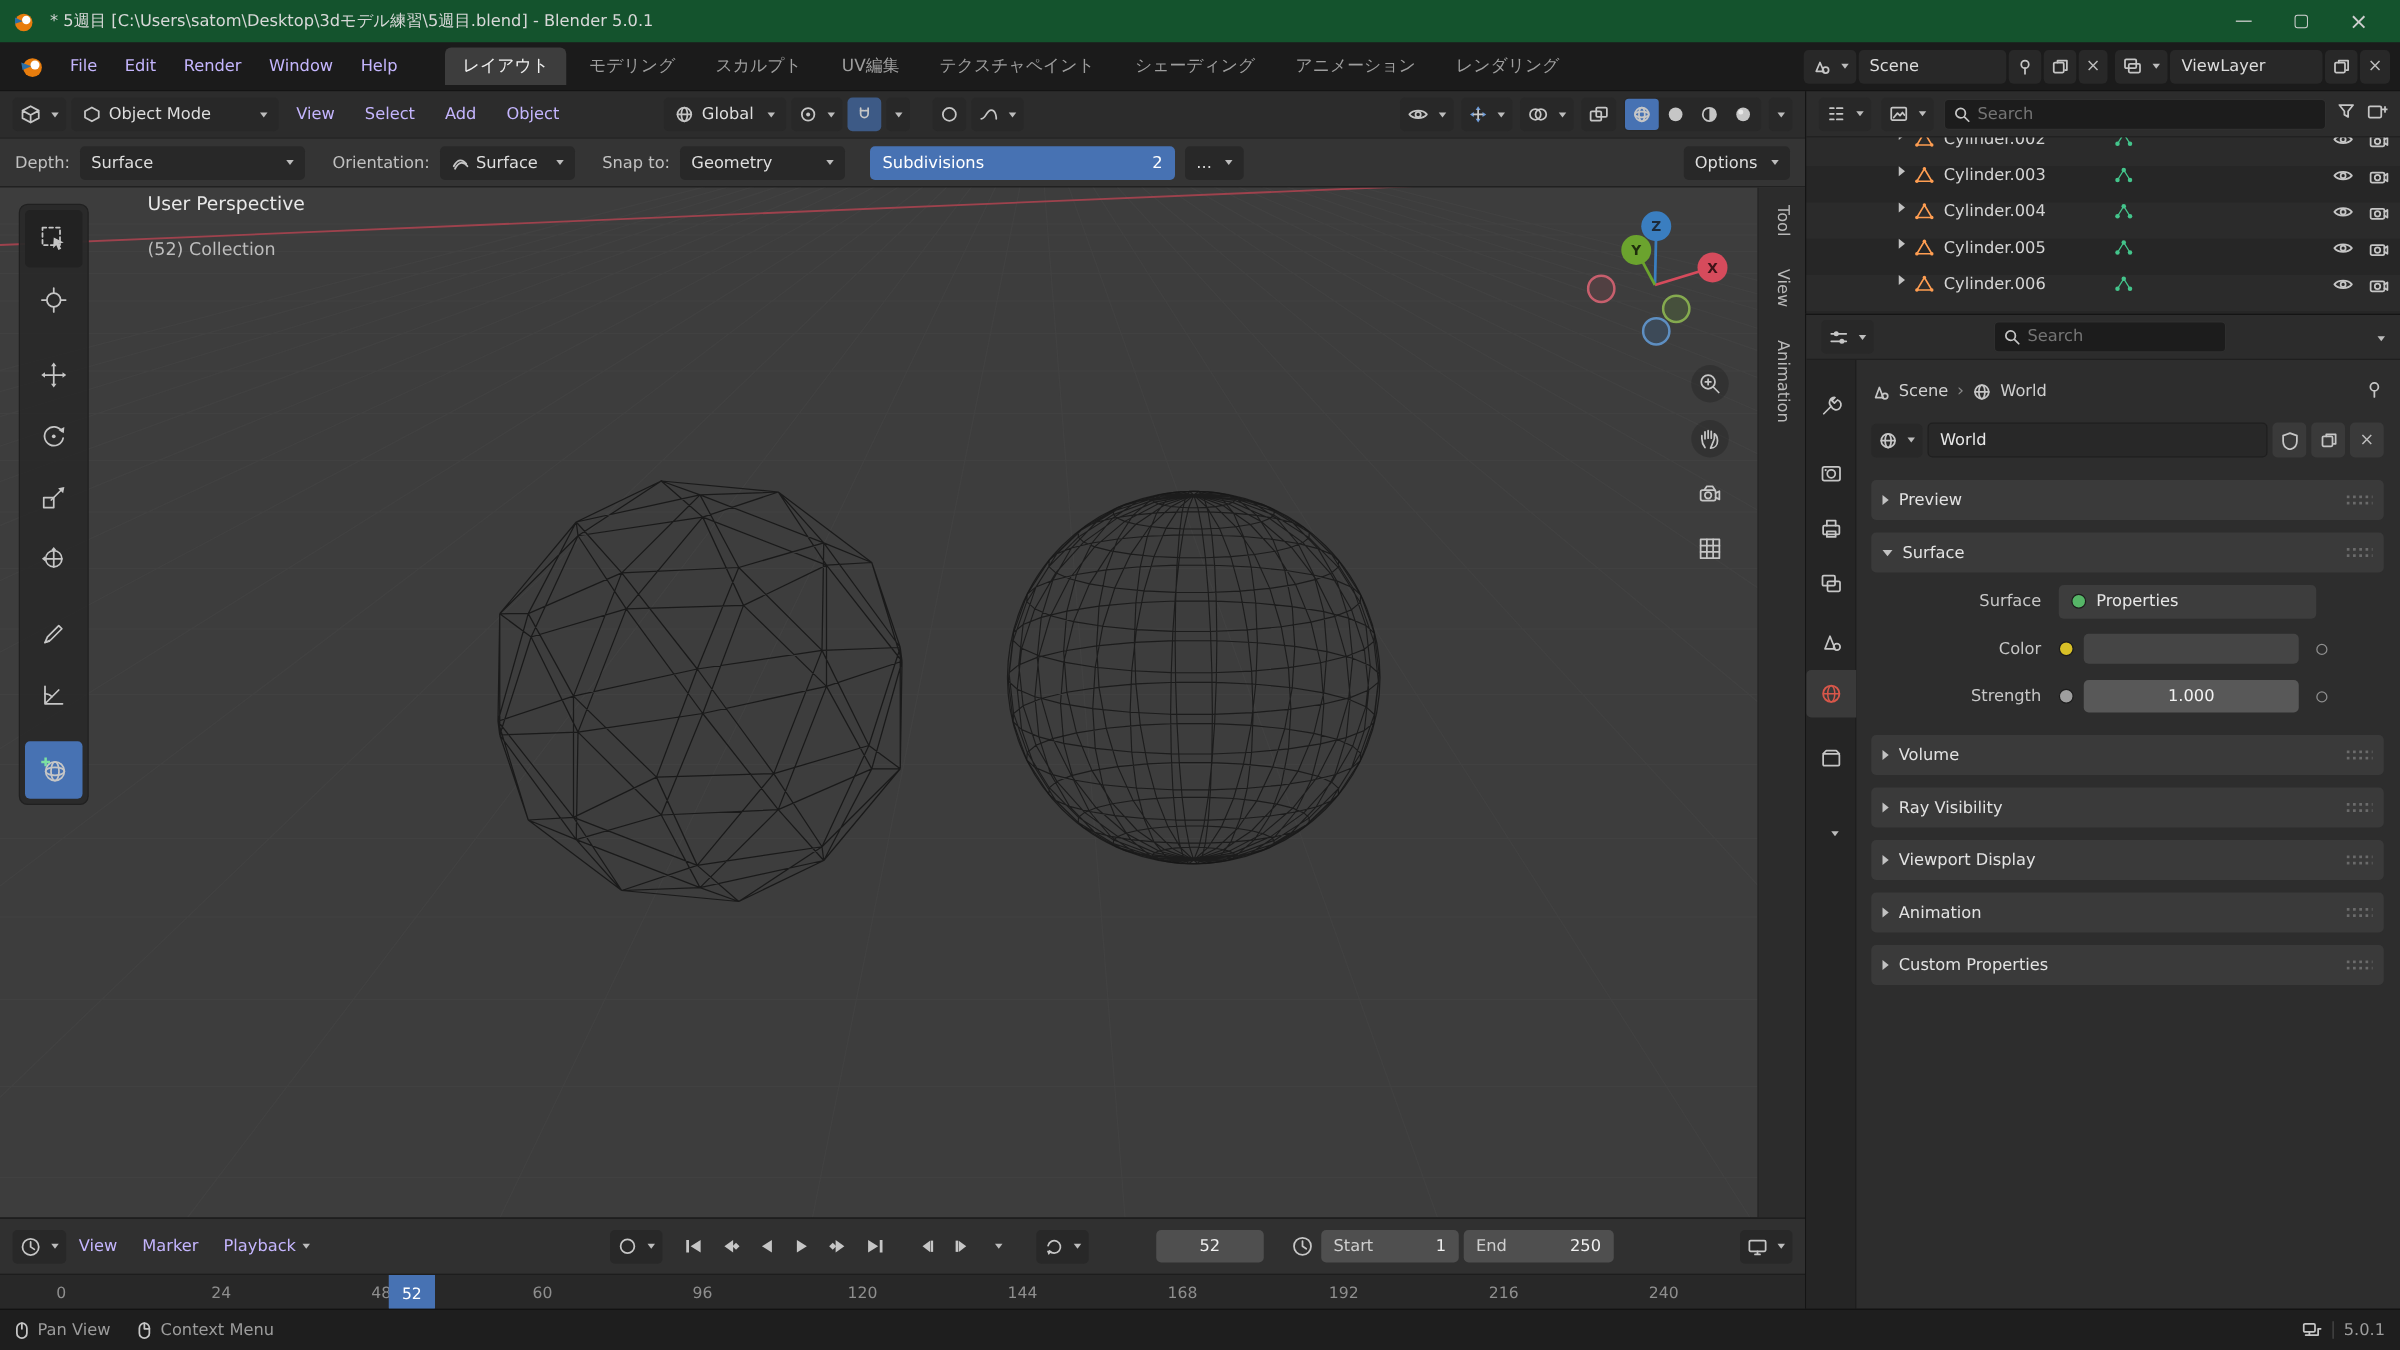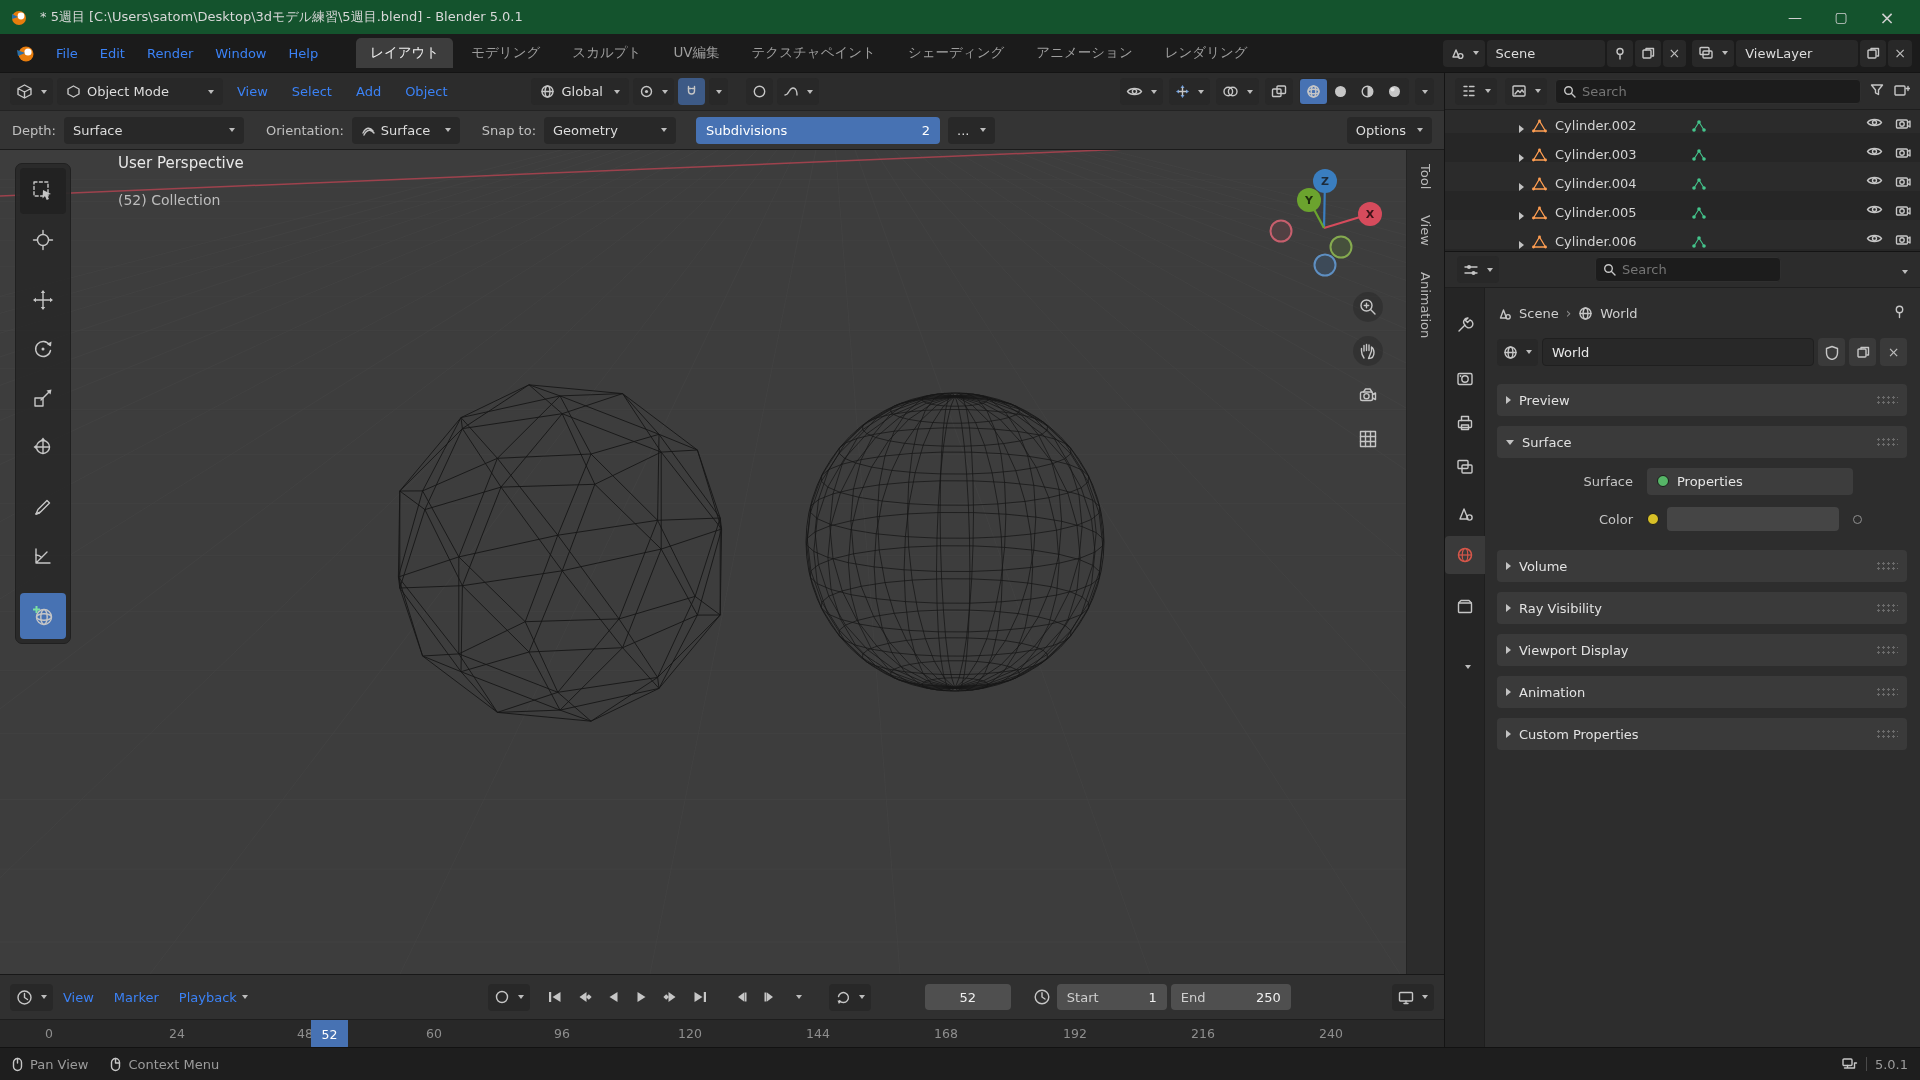--- a/index.html
+++ b/index.html
@@ -8,21 +8,21 @@
   .abs{position:absolute}
   .row{display:flex;align-items:center}
   
   .chev{width:0;height:0;border-left:3.5px solid transparent;border-right:3.5px solid transparent;border-top:4.5px solid #bdbdbd;display:inline-block;margin-left:5px;flex:none}
   .exp{width:0;height:0;border-top:4px solid transparent;border-bottom:4px solid transparent;border-left:5px solid #c2c2c2;display:inline-block;flex:none}
   .expd{width:0;height:0;border-left:4px solid transparent;border-right:4px solid transparent;border-top:5px solid #c2c2c2;display:inline-block;flex:none}
   .ic{stroke:#c6c6c6;fill:none;stroke-width:1.4;stroke-linecap:round;stroke-linejoin:round}
   .icf{fill:#c6c6c6;stroke:none}
   .dd{background:#282828;border-radius:4px;height:27px;display:inline-flex;align-items:center;padding:0 9px;gap:6px;color:#dddddd;white-space:nowrap}
   .mini{background:#282828;border-radius:4px;height:27px;display:inline-flex;align-items:center;padding:0 6px;gap:3px}
-  .menu-item{padding:0 10px;height:28px;display:inline-flex;align-items:center;border-radius:4px;color:#3b82f6;white-space:nowrap}
+  .menu-item{padding:0 10px;height:28px;display:inline-flex;align-items:center;border-radius:4px;color:#c4b5fd;white-space:nowrap}
   .label{color:#c0c0c0;white-space:nowrap}
   
   #titlebar{left:0;top:0;width:1920px;height:34px;background:#14532d;display:flex;align-items:center;padding:0 10px;gap:12px}
   #titlebar .title{color:#d8d8d8;font-size:13px;white-space:nowrap}
   .wbtn{width:46px;height:34px;display:flex;align-items:center;justify-content:center;color:#cfcfcf;font-size:14px}
   
   #topbar{left:0;top:34px;width:1920px;height:39px;background:#1b1b1b;display:flex;align-items:center;padding:0 8px;gap:2px;border-bottom:1px solid #141414}
   .wstab{padding:0 14px;height:30px;display:inline-flex;align-items:center;color:#9e9e9e;border-radius:5px 5px 0 0;white-space:nowrap;font-size:13.5px}
   .wstab.active{background:#3d3d3d;color:#f0f0f0}
   
@@ -47,21 +47,21 @@
   #vtabs{position:absolute;right:0;top:0;width:38px;height:824px;background:#2c2c2c;border-left:1px solid #242424;display:flex;flex-direction:column;align-items:center;padding-top:14px;gap:26px}
   .vtab{writing-mode:vertical-rl;color:#b9b9b9;font-size:13px;white-space:nowrap}
   
   .navic{position:absolute;width:30px;height:30px;display:flex;align-items:center;justify-content:center;border-radius:50%}
   .navic.bg{background:rgba(32,32,32,.35)}
   
   #outliner{left:1444px;top:73px;width:476px;height:178px;background:#262626;border-left:1px solid #141414;overflow:hidden}
   #outliner-header{height:37px;background:#2c2c2c;display:flex;align-items:center;padding:0 10px;gap:8px;border-bottom:1px solid #1e1e1e}
   .search{background:#1c1c1c;border:1px solid #2f2f2f;border-radius:4px;height:25px;display:flex;align-items:center;padding:0 7px;gap:6px}
   .search input{background:transparent;border:none;outline:none;color:#cfcfcf;font-size:13px;width:120px;font-family:inherit}
-  .olrow{position:absolute;left:0;width:476px;height:29px;display:flex;align-items:flex-end;padding-left:74px;gap:8px}
+  .olrow{position:absolute;left:0;width:476px;height:29px;display:flex;align-items:flex-start;padding-left:74px;gap:8px}
   .olrow:nth-child(odd){background:#2b2b2b}
   .olname{color:#d4d4d4;width:128px}
   
   #properties{left:1444px;top:251px;width:476px;height:796px;background:#2d2d2d;border-left:1px solid #141414;border-top:1px solid #141414;overflow:hidden}
   #prop-header{height:36px;background:#2c2c2c;display:flex;align-items:center;padding:0 12px;border-bottom:1px solid #1f1f1f}
   #prop-tabs{position:absolute;left:0;top:36px;width:40px;height:760px;background:#252525;border-right:1px solid #1e1e1e}
   .ptab{position:absolute;left:0;width:40px;height:38px;display:flex;align-items:center;justify-content:center}
   .ptab.active{background:#3a3a3a;border-radius:4px 0 0 4px}
   #prop-content{position:absolute;left:40px;top:36px;width:436px;height:760px;padding:10px 14px 0 12px}
   .crumb{display:flex;align-items:center;gap:7px;height:30px;color:#cfcfcf}
@@ -761,20 +761,28 @@
         <span class="sock" style="background:#56b567"></span>
         <span>Properties</span>
       </span>
     </div>
     <div class="prow">
       <span class="plabel">Color</span>
       <span class="sock" style="background:#d8c027;margin-right:8px"></span>
       <span class="swatch"></span>
       <span class="adot"></span>
     </div>
+    <div class="prow">
+      <span class="plabel">Strength</span>
+      <span class="sock" style="background:#9f9f9f;margin-right:8px"></span>
+      <span class="sliderfield">
+          <span>1.000</span>
+        </span>
+      <span class="adot"></span>
+    </div>
 
     <div class="phdr" style="margin-top:16px">
       <span class="exp"></span>
         <span>Volume</span>
         <span class="grip"></span>
     </div>
     <div class="phdr">
       <span class="exp"></span>
         <span>Ray Visibility</span>
         <span class="grip"></span>

